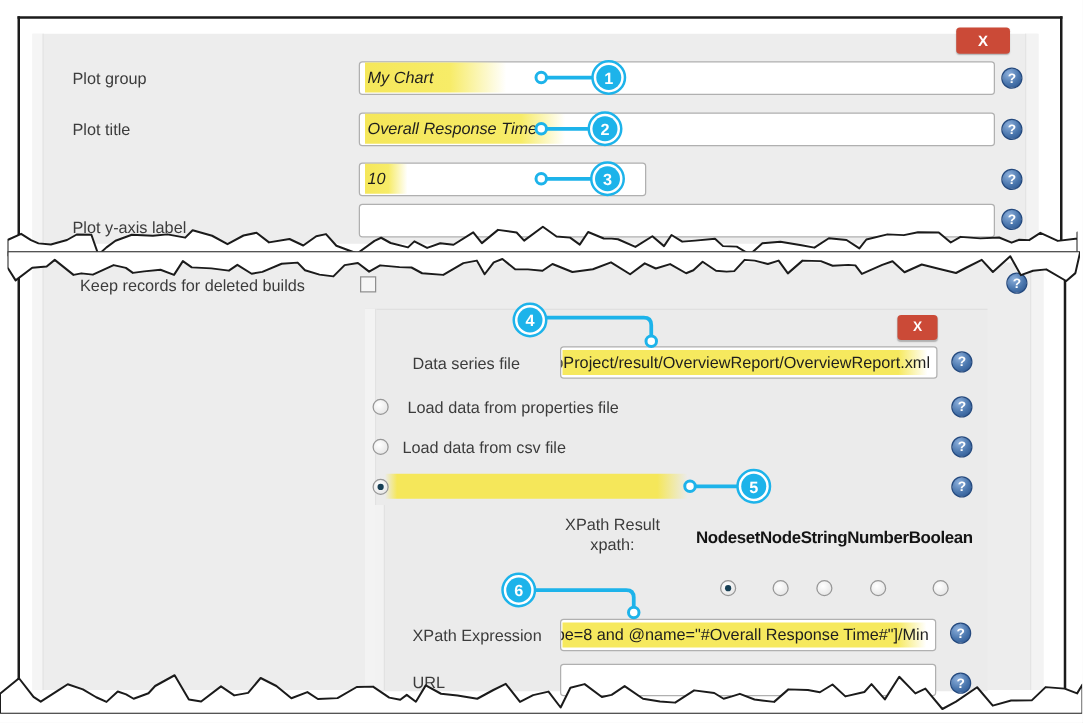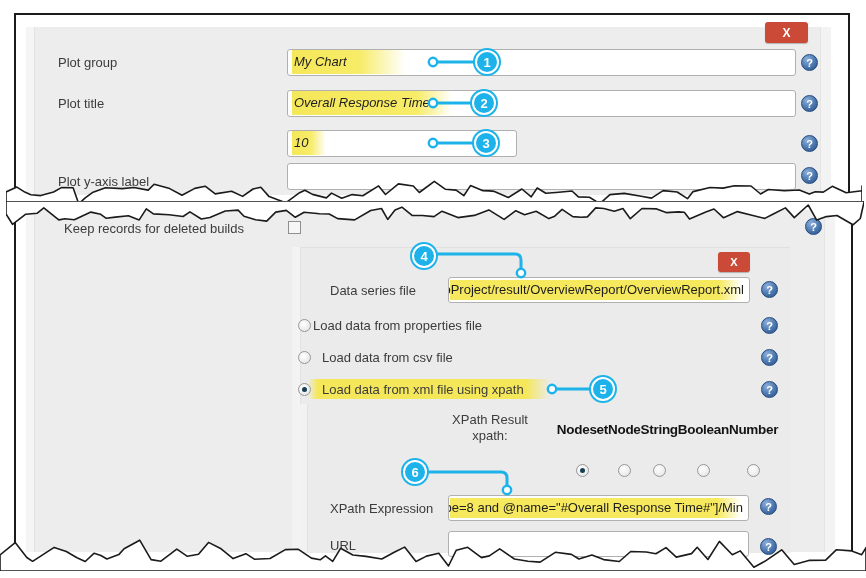--- a/index.html
+++ b/index.html
@@ -118,55 +118,54 @@
   <div class="xbtn" style="left:718px;top:252px;width:32px;height:20px;font-size:11px;">X</div>
 
   <div class="lbl" style="left:330px;top:283px;">Data series file</div>
   <div class="input clipwrap" style="left:448px;top:277px;width:302px;height:26px;">
     <span class="yellow"></span>
     <span class="val">pProject/result/OverviewReport/OverviewReport.xml</span>
   </div>
   <div class="help" style="left:761px;top:281px;">?</div>
 
   <div class="radio" style="left:298px;top:319px;"></div>
-  <div class="lbl" style="left:313px;top:318px;">Load data from properties file</div>
+  <div class="lbl" style="left:326px;top:318px;">Load data from properties file</div>
   <div class="help" style="left:761px;top:317px;">?</div>
 
   <div class="radio" style="left:298px;top:351px;"></div>
   <div class="lbl" style="left:322px;top:350px;">Load data from csv file</div>
   <div class="help" style="left:761px;top:349px;">?</div>
 
   <div class="rowhl" style="left:308px;top:379px;width:242px;"></div>
   <div class="radio sel" style="left:298px;top:383px;"></div>
-  <div class="lbl" style="left:322px;top:382px;">Load data from xml file using xpath</div>
   <div class="help" style="left:761px;top:381px;">?</div>
 
   <div class="lbl twolines" style="left:438px;top:412px;width:104px;white-space:normal;">
     <span>XPath Result</span><br>
     <span>xpath:</span>
   </div>
   <div class="xcols" style="left:545px;top:422px;width:245px;">
     <div class="xcol">
       <span class="w">Nodeset</span>
       <span class="radio2 sel"></span>
     </div>
     <div class="xcol">
       <span class="w">Node</span>
       <span class="radio2"></span>
     </div>
     <div class="xcol">
       <span class="w">String</span>
       <span class="radio2"></span>
     </div>
     <div class="xcol">
+      <span class="w">Number</span>
+      <span class="radio2"></span>
+    </div>
+    <div class="xcol">
       <span class="w">Boolean</span>
-      <span class="radio2"></span>
-    </div>
-    <div class="xcol">
-      <span class="w">Number</span>
       <span class="radio2"></span>
     </div>
   </div>
 
   <div class="lbl" style="left:330px;top:501px;">XPath Expression</div>
   <div class="input clipwrap" style="left:448px;top:495px;width:301px;height:26px;">
     <span class="yellow"></span>
     <span class="val">pe=8 and @name="#Overall Response Time#"]/Min</span>
   </div>
   <div class="help" style="left:760px;top:498px;">?</div>

